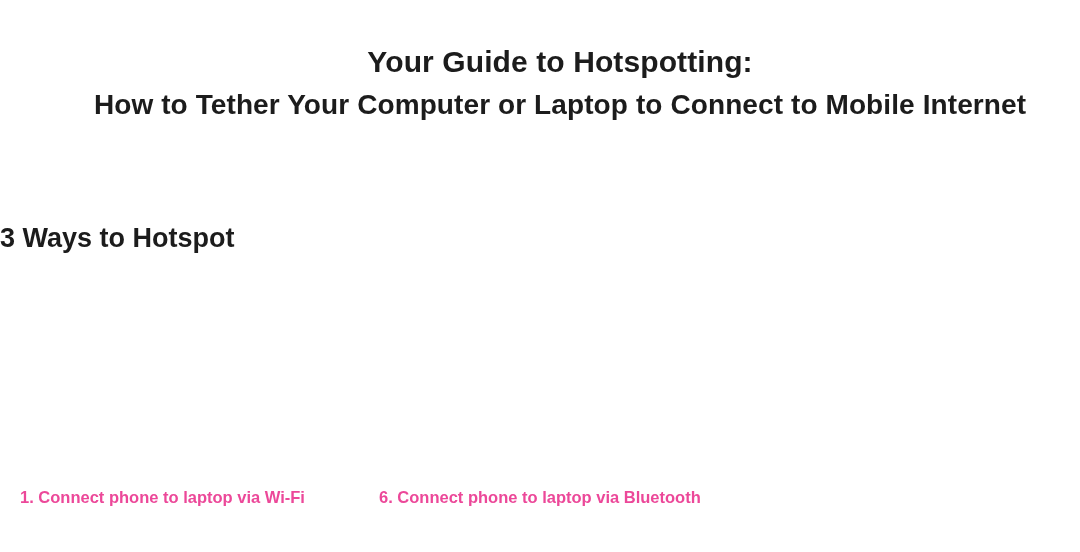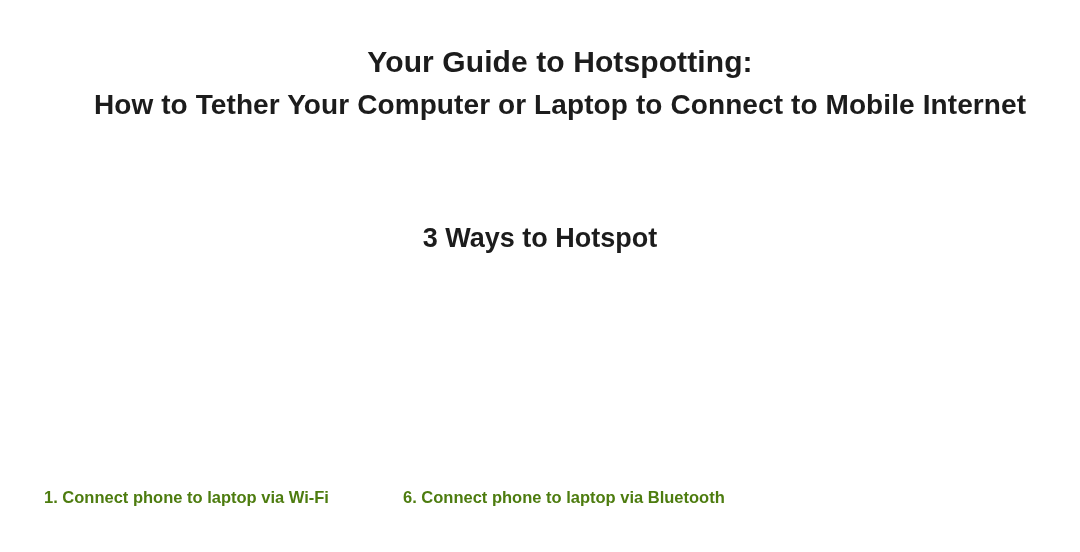--- a/index.html
+++ b/index.html
@@ -39,39 +39,37 @@
   }
   .title-line-2 {
     font-size: 28px;
     margin-top: 7px;
   }
   .subtitle {
     position: absolute;
     top: 223px;
     left: 0;
     width: 1080px;
-    text-align: center;
     font-size: 27px;
     font-weight: bold;
     color: #1c1c1c;
   }
   .captions {
     position: absolute;
     top: 488px;
     left: 0;
     width: 1080px;
     height: 30px;
   }
   .caption {
     position: absolute;
     font-size: 16.5px;
     font-weight: bold;
-    color: #4d7c0f;
+    color: #ec4899;
     white-space: nowrap;
-    margin-left: 24px;
   }
   .caption-1 { left: 20px; }
   .caption-2 { left: 379px; }
   .caption-3 { left: 775px; }
 </style>
 </head>
 <body>
 
 <div class="page">
 

